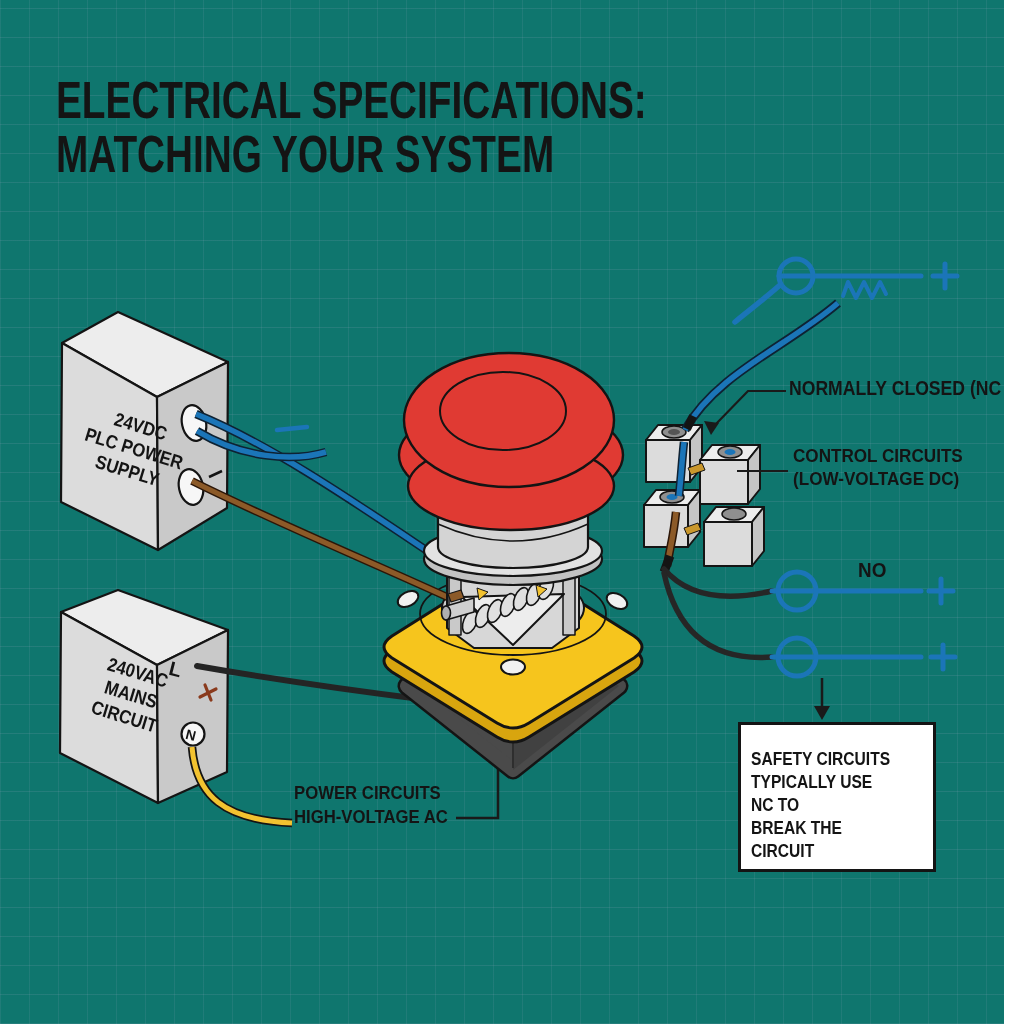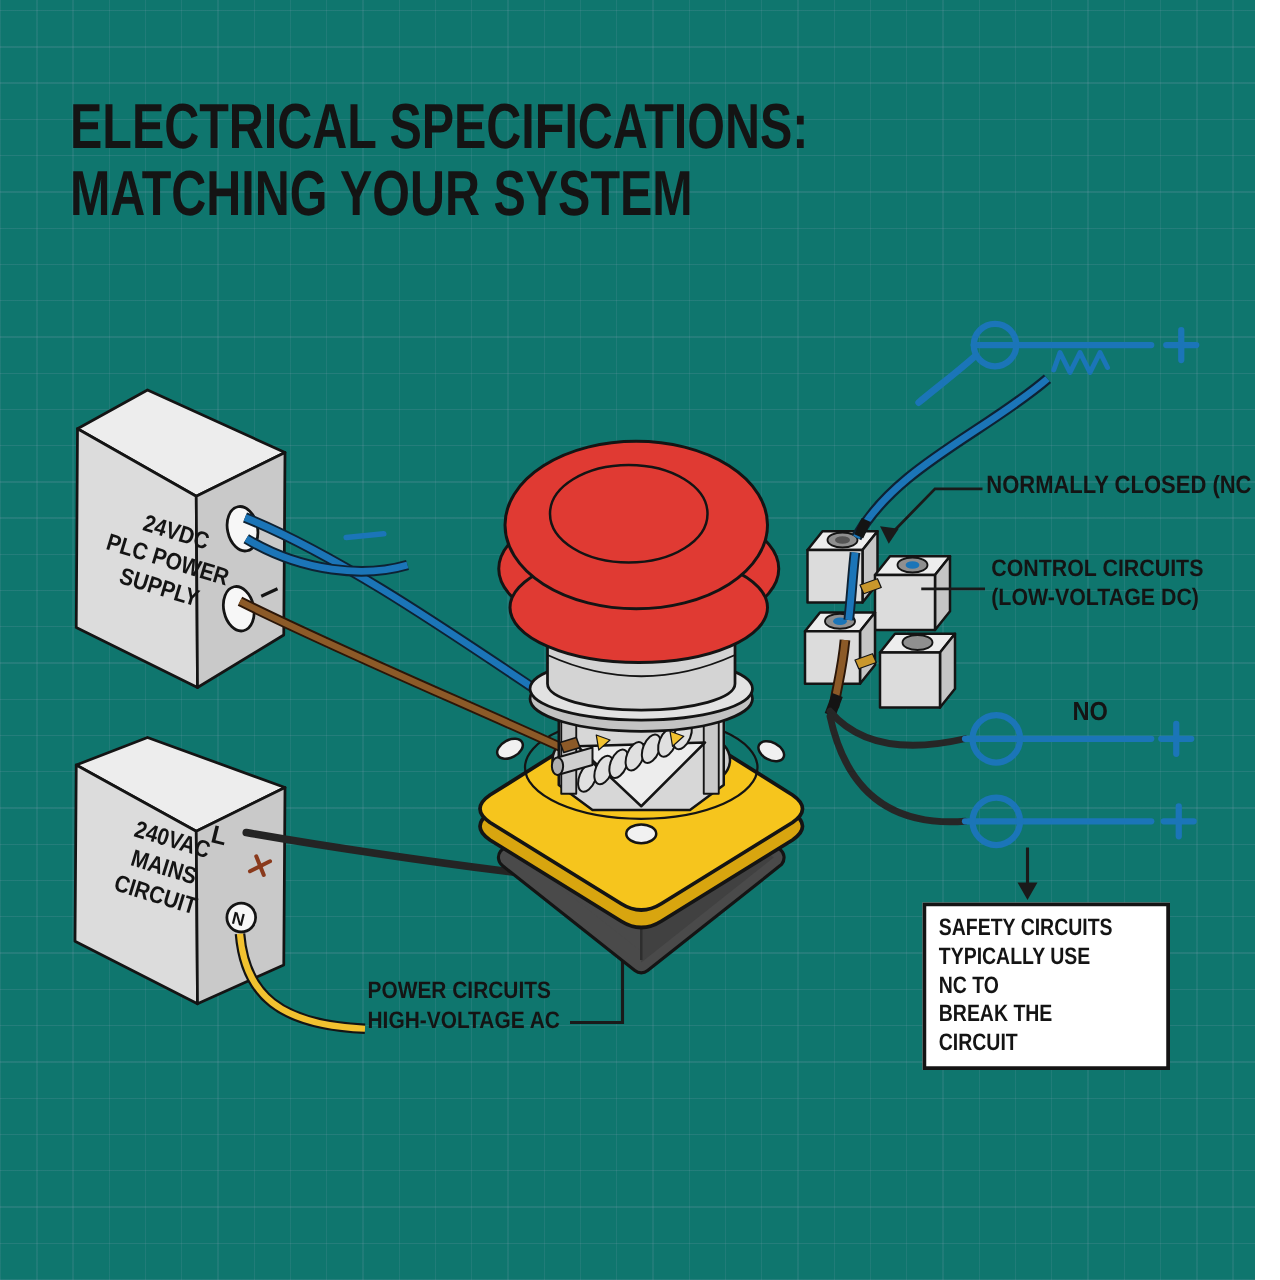--- a/index.html
+++ b/index.html
@@ -19,21 +19,21 @@
   .box1lbl{left:56px;top:414px;width:156px;text-align:center;font-size:19px;line-height:23px;
            transform:rotate(17deg) scaleX(.88);transform-origin:50% 50%;}
   .box2lbl{left:53px;top:660px;width:156px;text-align:center;font-size:19px;line-height:23px;
            transform:rotate(17deg) scaleX(.88);transform-origin:50% 50%;}
   .llbl{left:172px;top:657px;font-size:20px;transform:rotate(14deg);}
   .nlbl{left:184px;top:725px;width:18px;text-align:center;font-size:14px;transform:rotate(14deg);}
   .nclbl{left:789px;top:377px;font-size:20px;transform:scaleX(.88);}
   .ctrllbl{left:793px;top:444px;font-size:19px;line-height:23px;transform:scaleX(.9);}
   .nolbl{left:858px;top:558px;font-size:21px;transform:scaleX(.9);}
   .pwrlbl{left:294px;top:781px;font-size:19px;line-height:23.5px;transform:scaleX(.88);}
-  .safetybox{position:absolute;left:738px;top:722px;width:174px;padding:6px 8px 7px 10px;
+  .safetybox{position:absolute;left:738px;top:722px;width:174px;padding:22px 8px 7px 10px;
              border:3px solid #141414;background:#ffffff;}
   .safetytxt{display:block;font-weight:bold;font-size:19px;line-height:23px;color:#141414;
              white-space:pre-line;transform:scaleX(.82);transform-origin:0 0;}
 </style>
 </head>
 <body>
 
 <div class="stage">
   <div class="gridbg"></div>
 

